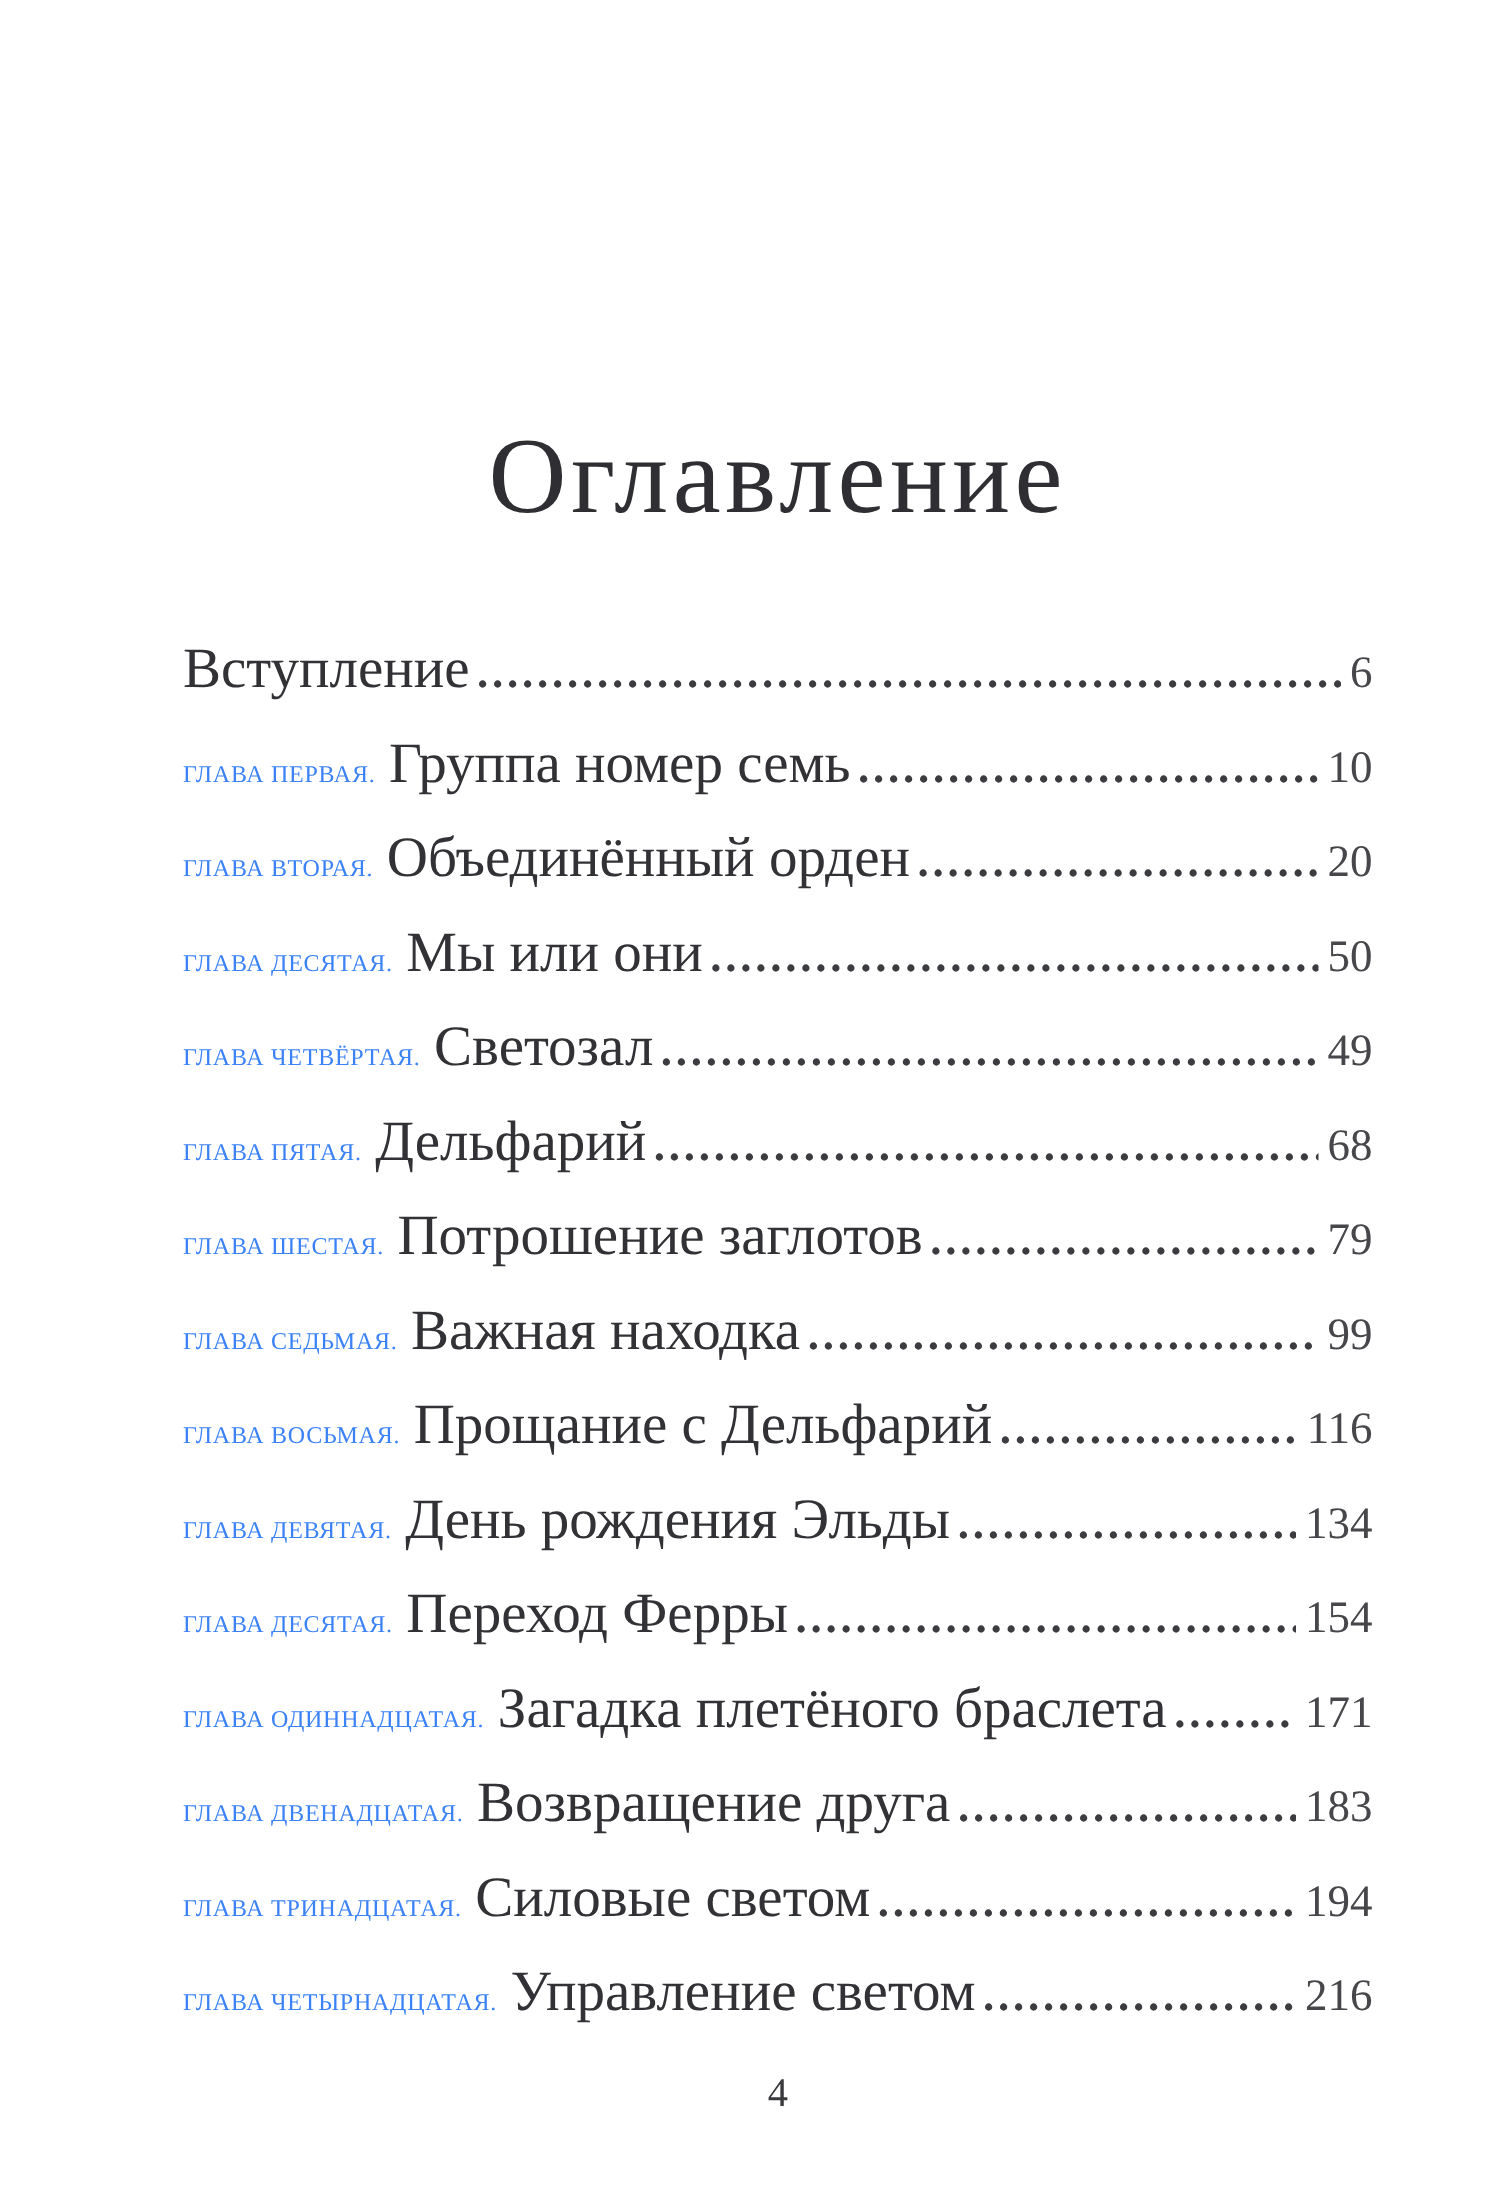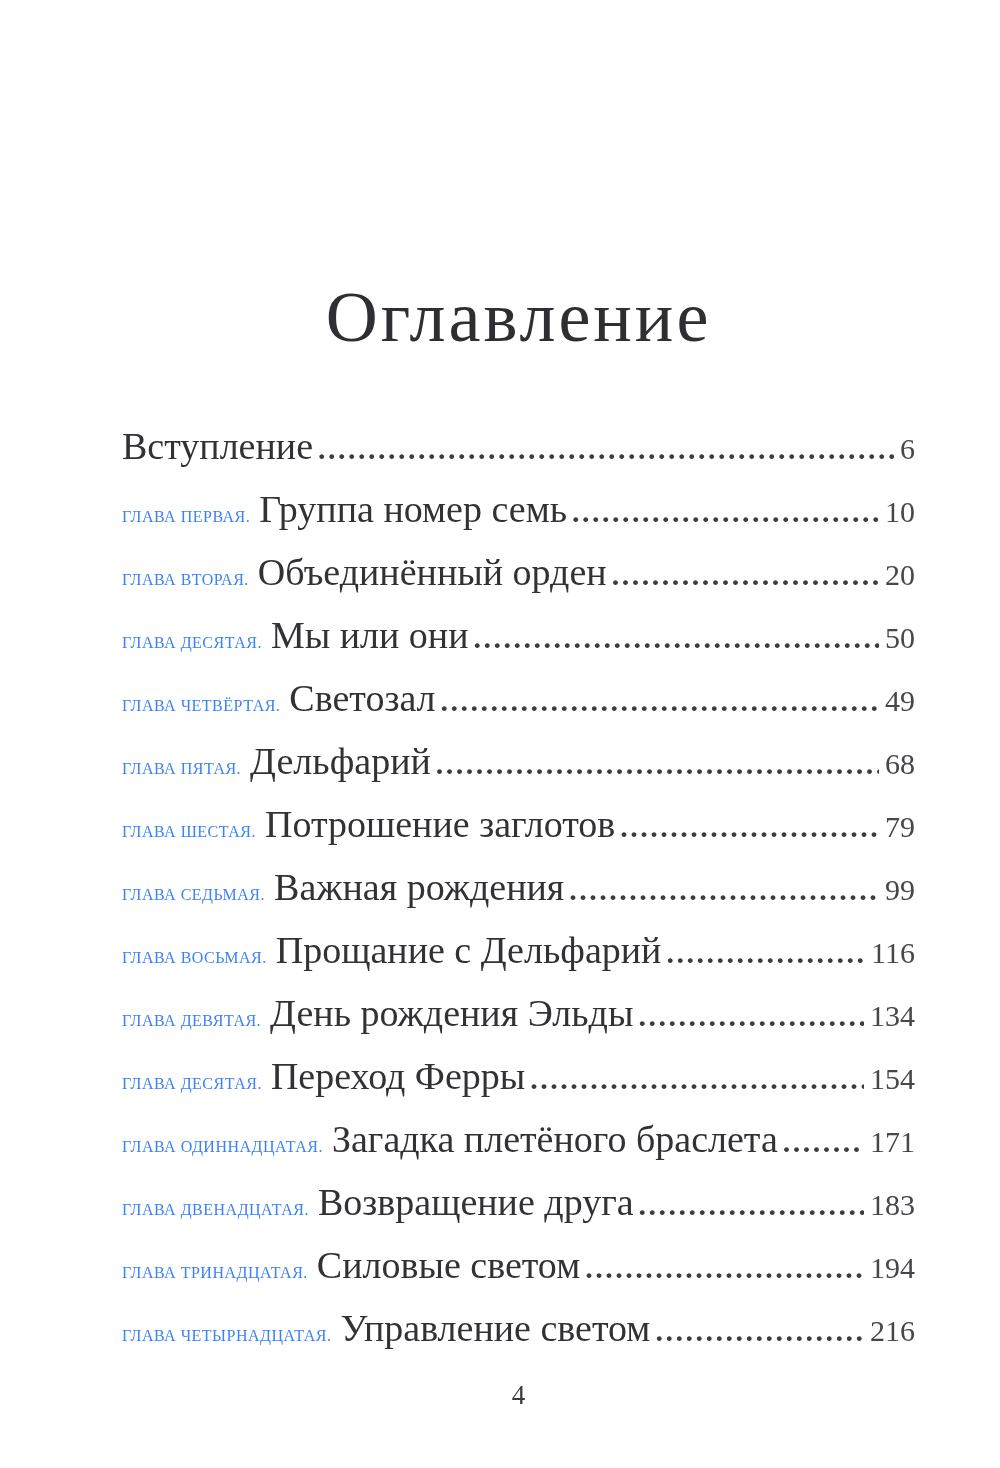--- a/index.html
+++ b/index.html
@@ -132,21 +132,21 @@
         <span class="page-num">68</span>
       </div>
       <div class="toc-row">
         <span class="chapter-label">ГЛАВА ШЕСТАЯ.</span>
         <span class="chapter-title">Потрошение заглотов</span>
         <span class="leader"></span>
         <span class="page-num">79</span>
       </div>
       <div class="toc-row">
         <span class="chapter-label">ГЛАВА СЕДЬМАЯ.</span>
-        <span class="chapter-title">Важная рождения</span>
+        <span class="chapter-title">Важная находка</span>
         <span class="leader"></span>
         <span class="page-num">99</span>
       </div>
       <div class="toc-row">
         <span class="chapter-label">ГЛАВА ВОСЬМАЯ.</span>
         <span class="chapter-title">Прощание с Дельфарий</span>
         <span class="leader"></span>
         <span class="page-num">116</span>
       </div>
       <div class="toc-row">

